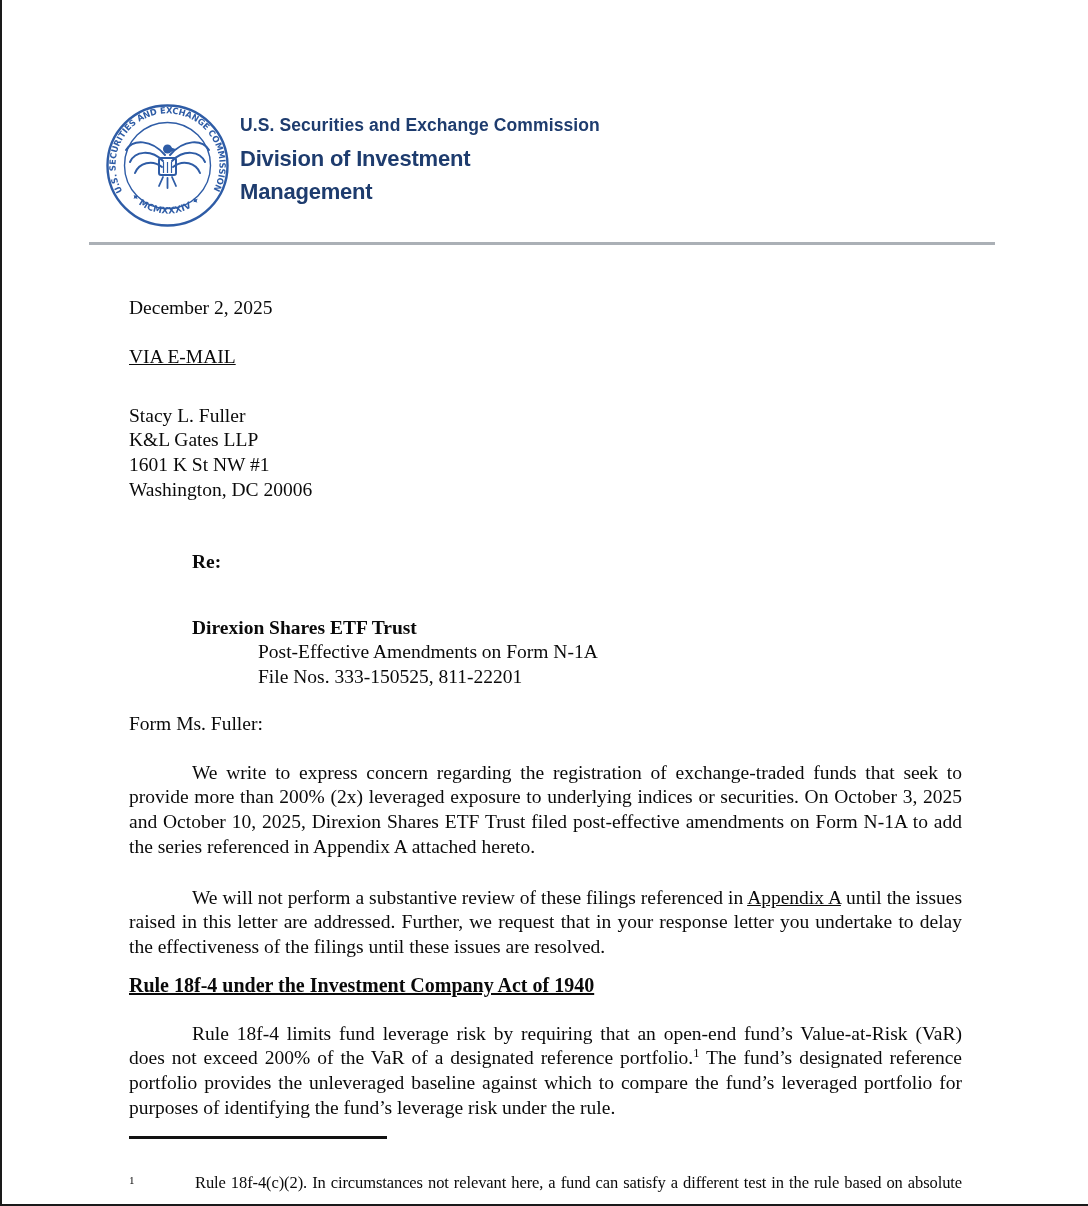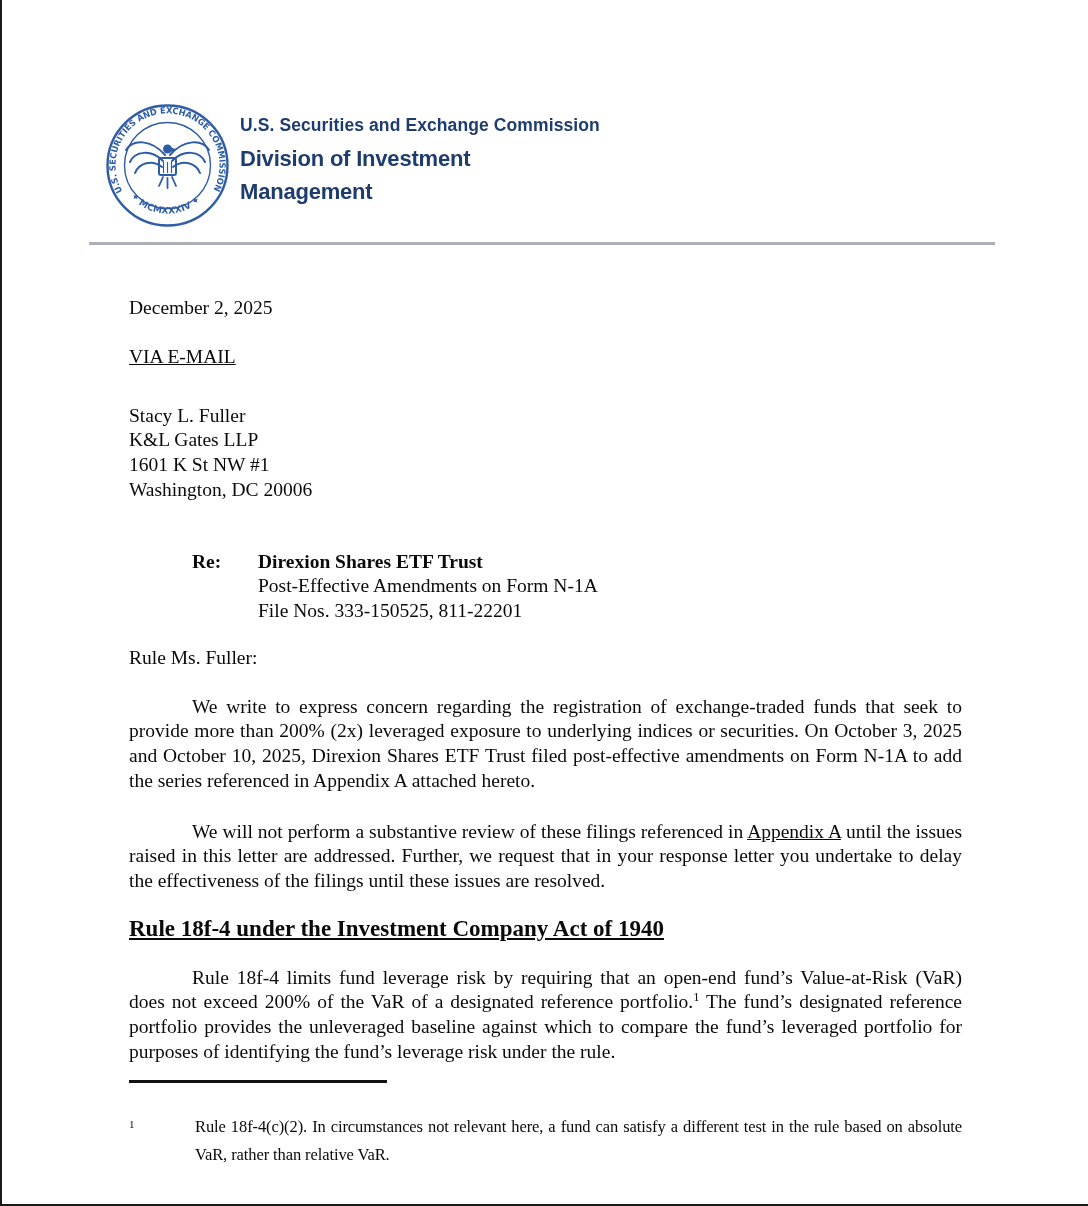--- a/index.html
+++ b/index.html
@@ -41,32 +41,32 @@
 
   
   .letter {
     position:absolute; left:127px; top:296px;
     width:833px;
     font-size:19.5px; line-height:24.75px;
   }
   .via { margin-top:24px; text-decoration:underline; }
   .addr { margin-top:34px; }
   .re-block { margin-top:47px; padding-left:63px; }
-  .re-row { display:flex; }
+  .re-row { display:flex;flex-direction:column; }
   .re-label { width:66px; font-weight:bold; flex:0 0 66px; }
   .re-subject { font-weight:bold; }
   .re-line { padding-left:66px; }
   .sal { margin-top:22px; }
   .para { margin-top:24px; text-indent:63px; text-align:justify; }
   .para.p2 { margin-top:26px; }
   .para.p3 { }
   .u { text-decoration:underline; }
   .heading {
-    margin-top:23px;
-    font-size:23px; font-weight:bold; text-decoration:underline;
+    margin-top:13px;
+    font-size:20px; font-weight:bold; text-decoration:underline;
   }
   sup.fn-ref {
     font-size:12.5px; vertical-align:super; line-height:0;
   }
   .fn-rule {
     margin-top:15px;
     width:258px; height:3px; background:#111111;
   }
   .footnote {
     margin-top:30px;
@@ -147,21 +147,21 @@
 
     <div class="re-block">
       <div class="re-row">
         <span class="re-label">Re:</span>
         <span class="re-subject">Direxion Shares ETF Trust</span>
       </div>
       <div class="re-line">Post-Effective Amendments on Form N-1A</div>
       <div class="re-line">File Nos. 333-150525, 811-22201</div>
     </div>
 
-    <p class="sal">Rule Ms. Fuller:</p>
+    <p class="sal">Form Ms. Fuller:</p>
 
     <p class="para">We write to express concern regarding the registration of exchange-traded funds that seek to provide more than 200% (2x) leveraged exposure to underlying indices or securities. On October 3, 2025 and October 10, 2025, Direxion Shares ETF Trust filed post-effective amendments on Form N-1A to add the series referenced in Appendix A attached hereto.</p>
 
     <p class="para p2"><span>We will not perform a substantive review of these filings referenced in </span><span class="u">Appendix A</span><span> until the issues raised in this letter are addressed. Further, we request that in your response letter you undertake to delay the effectiveness of the filings until these issues are resolved.</span></p>
 
     <h2 class="heading">Rule 18f-4 under the Investment Company Act of 1940</h2>
 
     <p class="para p3"><span>Rule 18f-4 limits fund leverage risk by requiring that an open-end fund’s Value-at-Risk (VaR) does not exceed 200% of the VaR of a designated reference portfolio.</span><sup class="fn-ref">1</sup><span> The fund’s designated reference portfolio provides the unleveraged baseline against which to compare the fund’s leveraged portfolio for purposes of identifying the fund’s leverage risk under the rule.</span></p>
 
     <div class="fn-rule"></div>

